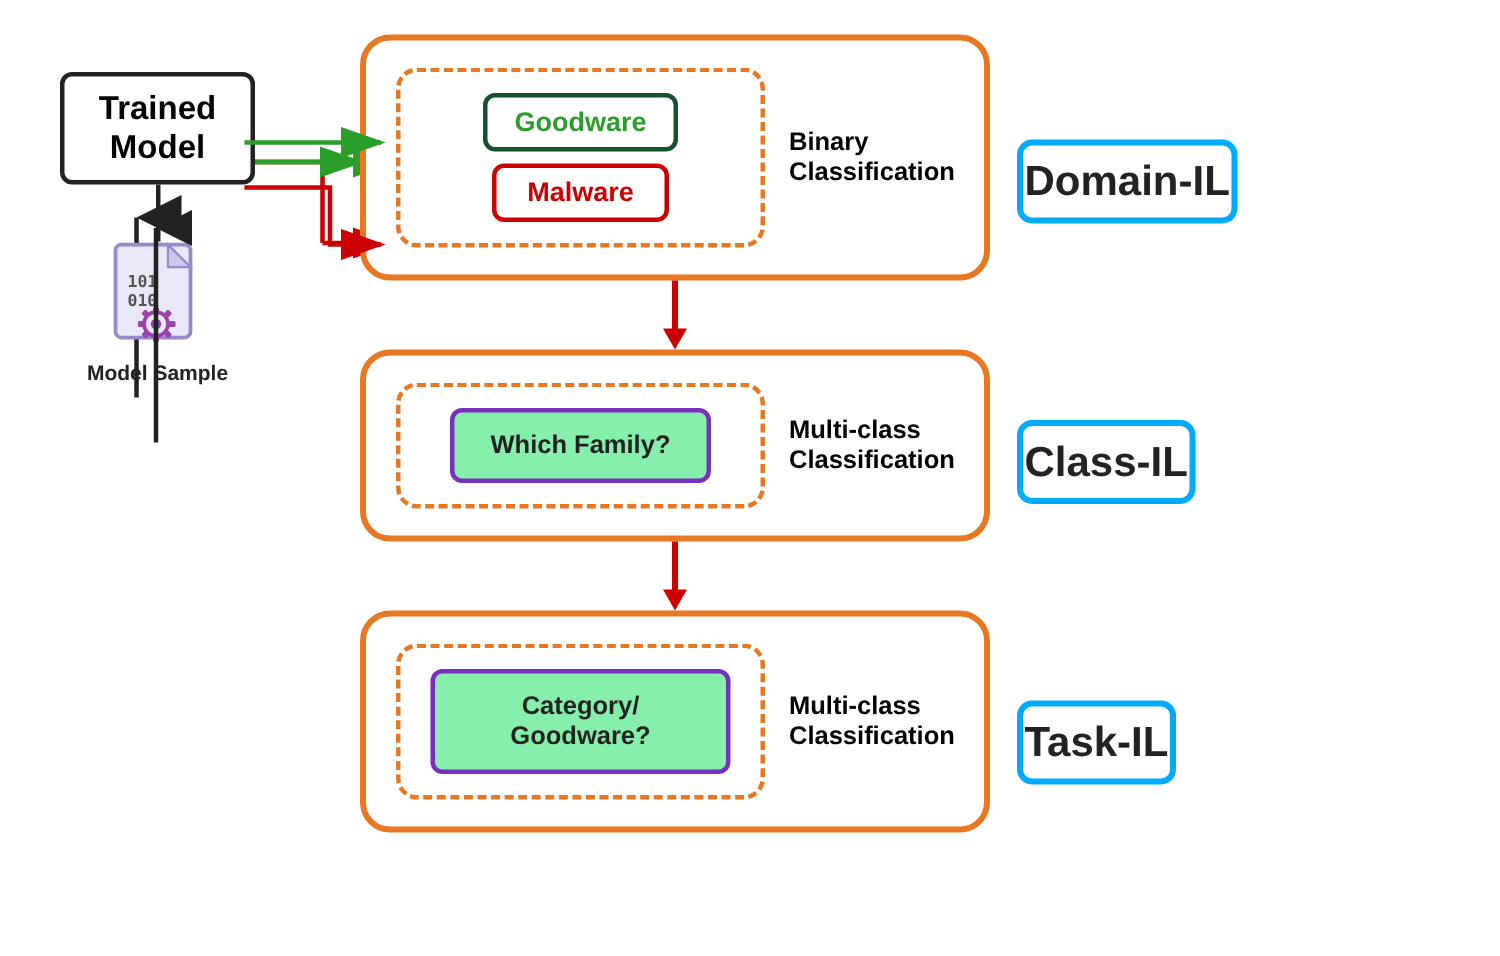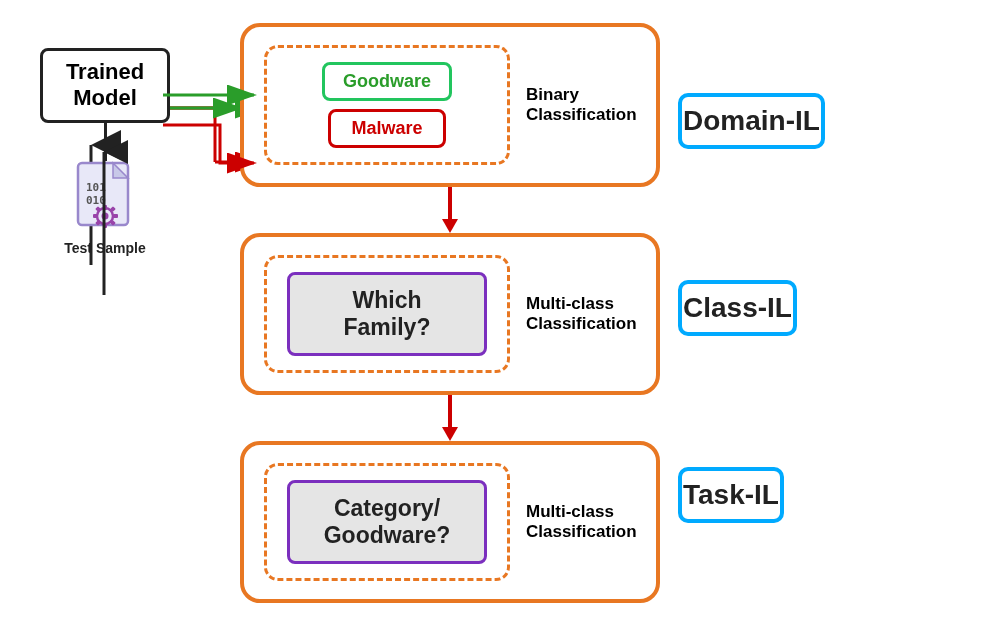--- a/index.html
+++ b/index.html
@@ -85,21 +85,21 @@
       font-weight: bold;
       color: #000000;
       text-align: left;
       margin-left: 16px;
       flex-shrink: 0;
       max-width: 110px;
     }
 
     
     .goodware-box {
-      border: 3px solid #22c55e;
+      border: 3px solid #14532d;
       border-radius: 8px;
       padding: 6px 18px;
       color: #2a9d2a;
       font-size: 18px;
       font-weight: bold;
       background: #fff;
       text-align: center;
     }
 
     
@@ -113,23 +113,23 @@
       background: #fff;
       text-align: center;
     }
 
     
     .purple-box {
       border: 3px solid #7b2fbe;
       border-radius: 8px;
       padding: 12px 24px;
       color: #222;
-      font-size: 23px;
-      font-weight: bold;
-      background: #e5e5e5;
+      font-size: 17px;
+      font-weight: bold;
+      background: #86efac;
       text-align: center;
       min-width: 140px;
     }
 
     .il-box {
       border: 4px solid #00aaff;
       border-radius: 10px;
       padding: 8px 1px;
       font-size: 28px;
       font-weight: 900;
@@ -215,21 +215,21 @@
           <rect x="30" y="44" width="4" height="5" rx="1" fill="#9944aa"></rect>
           <rect x="30" y="62" width="4" height="5" rx="1" fill="#9944aa"></rect>
           <rect x="20" y="53" width="5" height="4" rx="1" fill="#9944aa"></rect>
           <rect x="40" y="53" width="5" height="4" rx="1" fill="#9944aa"></rect>
 
           <rect x="23" y="46" width="4" height="4" rx="1" fill="#9944aa" transform="rotate(45,25,48)"></rect>
           <rect x="38" y="46" width="4" height="4" rx="1" fill="#9944aa" transform="rotate(45,40,48)"></rect>
           <rect x="23" y="60" width="4" height="4" rx="1" fill="#9944aa" transform="rotate(45,25,62)"></rect>
           <rect x="38" y="60" width="4" height="4" rx="1" fill="#9944aa" transform="rotate(45,40,62)"></rect>
         </svg>
-        <span class="test-sample-label">Test Sample</span>
+        <span class="test-sample-label">Model Sample</span>
       </div>
     </div>
 
     <div style="position:relative; margin-top:60px; width:30px; height:3px;">
       
     </div>
 
     <div style="display:flex; flex-direction:column; align-items:center; margin-left: 30px; margin-top: 5px;">
 
       <div class="orange-box">

